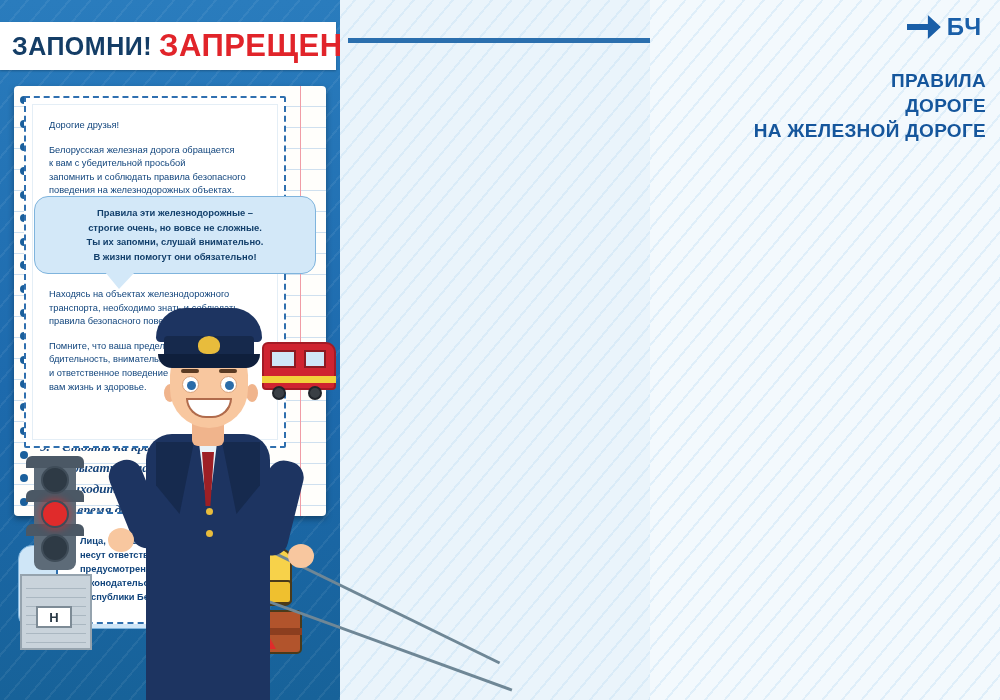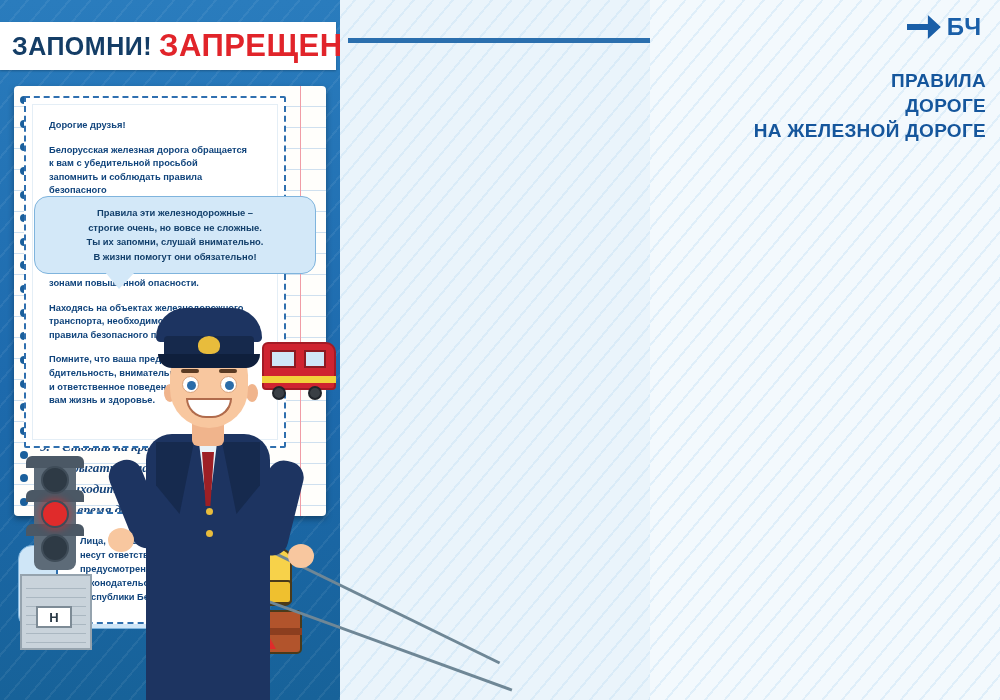--- a/index.html
+++ b/index.html
@@ -155,21 +155,21 @@
     border-radius: 2px;
   }
   .dash-card .inner {
     position: absolute; inset: 6px;
     background: #ffffff;
     padding: 14px 16px;
   }
   #center-letter { left: 24px; top: 96px; width: 262px; height: 352px; }
   #center-letter .inner { border: 1px solid #e4eef6; }
   #center-letter p {
-    font-size: 9.3px; line-height: 13.6px; color: #10447c; font-weight: bold;
+    font-size: 9.3px; line-height: 13.6px; color: #10447c; font-weight: normal;
     margin-bottom: 11px; white-space: pre-line;
   }
   #center-note { left: 56px; top: 512px; width: 200px; height: 112px; }
   #center-note p {
     font-size: 9.3px; line-height: 14px; color: #10447c; font-weight: bold;
     white-space: pre-line;
   }
   .warn-sign {
     position: absolute; left: 234px; top: 612px; width: 44px; height: 40px;
   }

